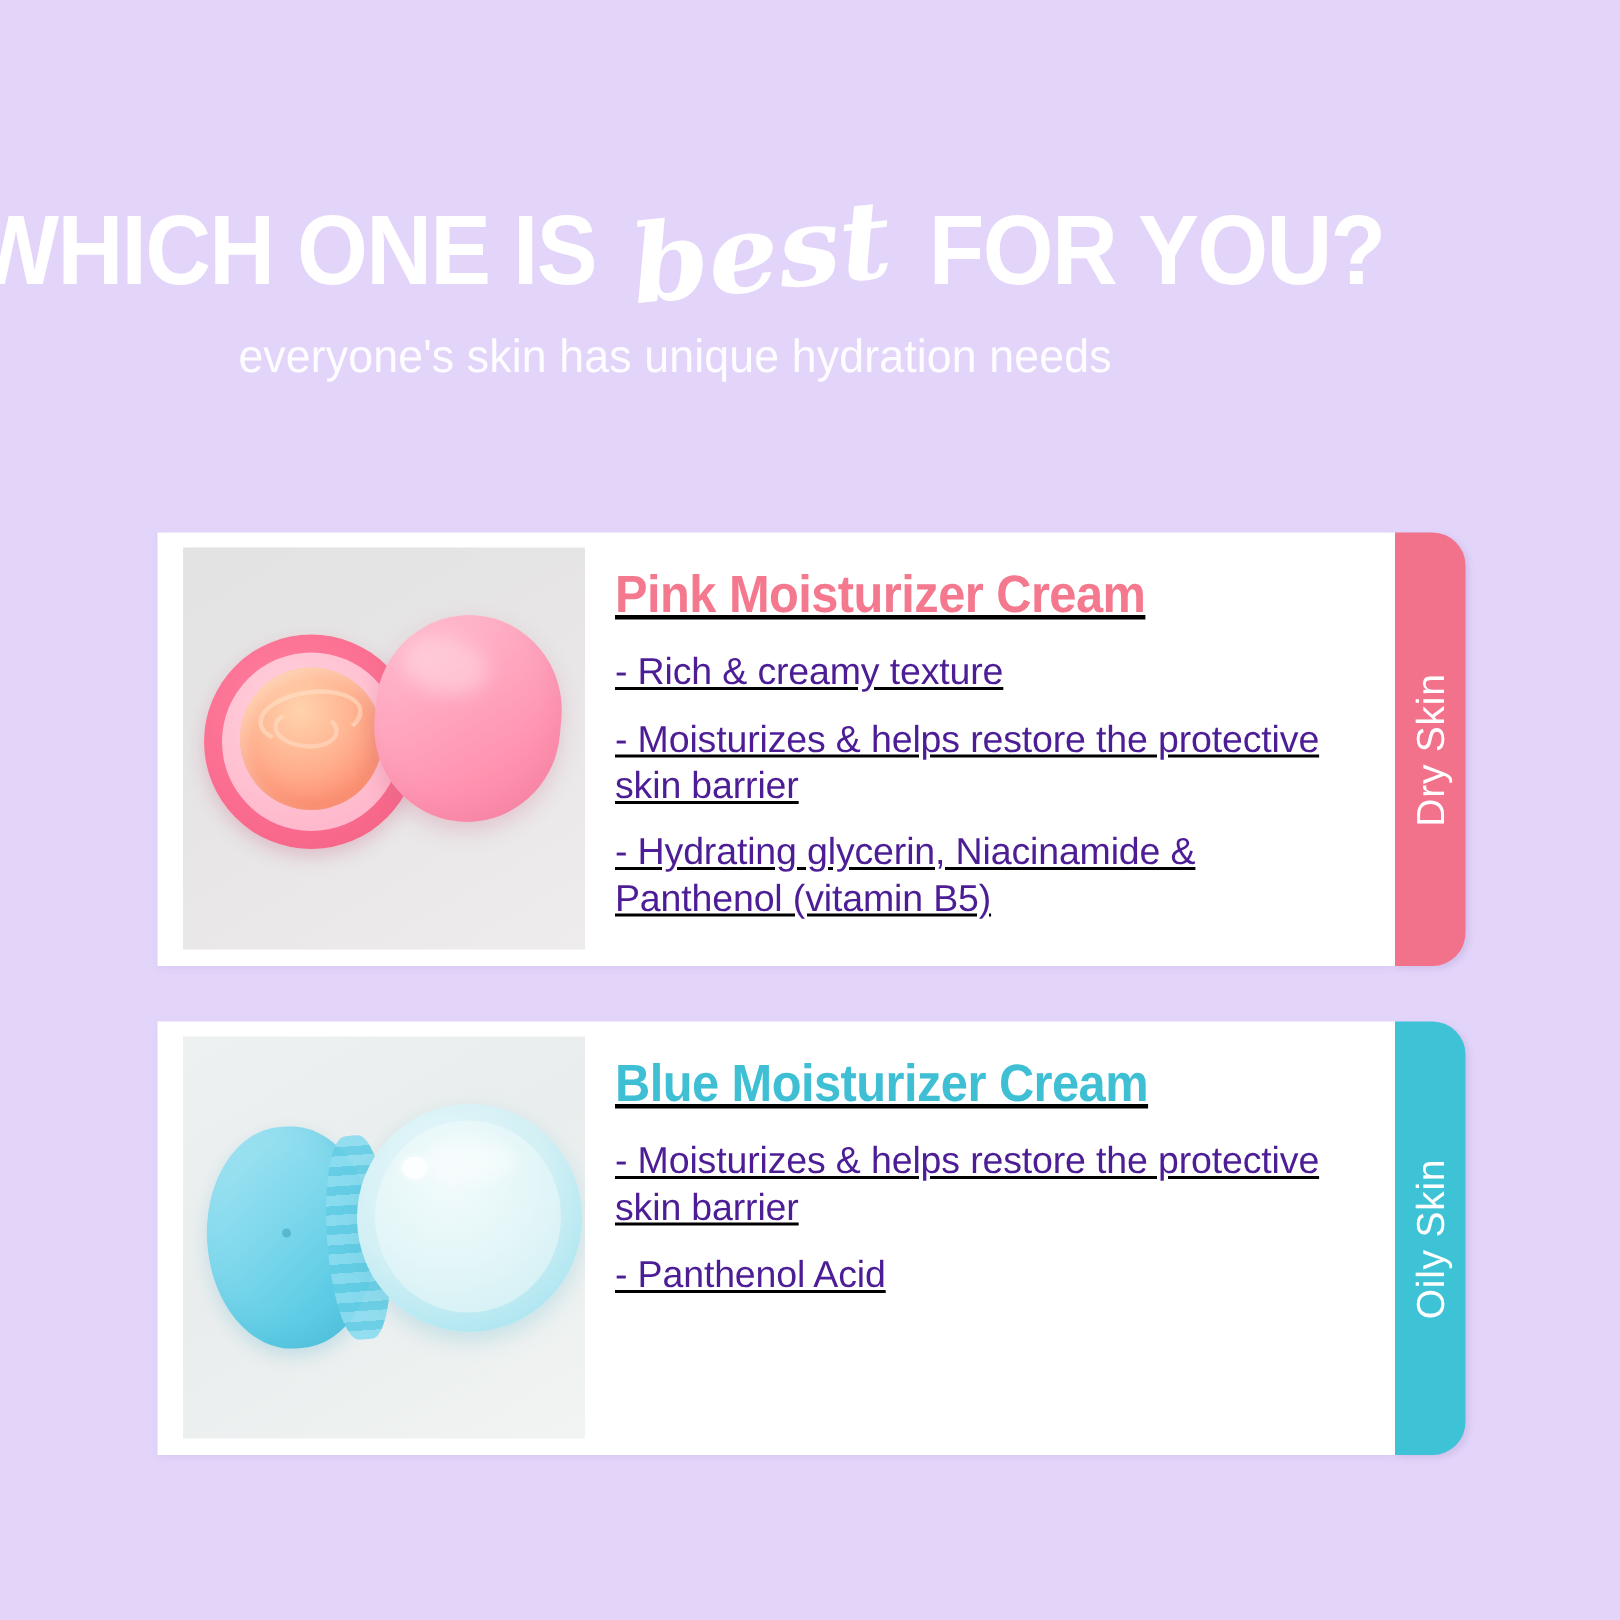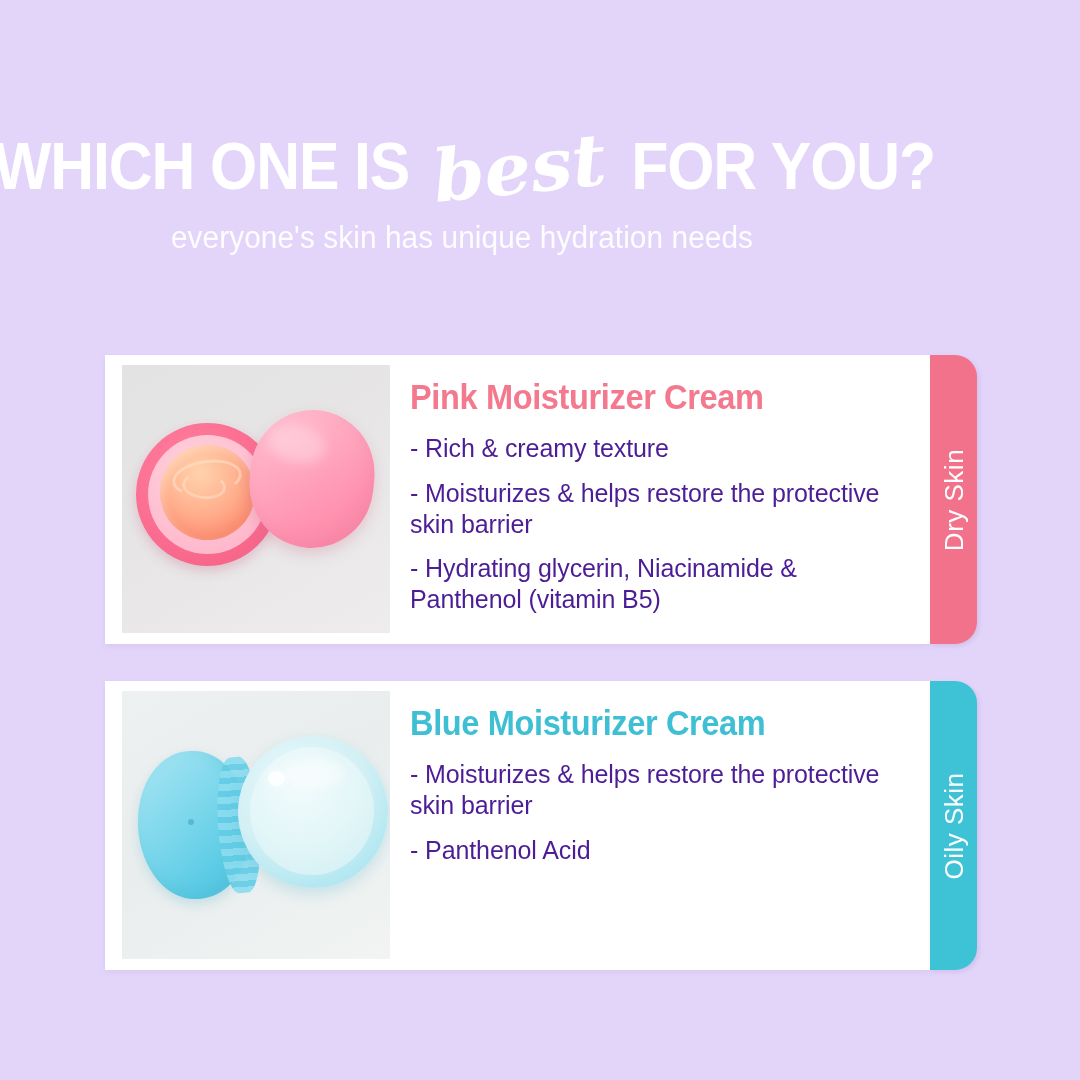--- a/index.html
+++ b/index.html
@@ -14,21 +14,21 @@
 
   #stage {
     position:relative;
     width:1080px; height:1080px;
     background:#e3d5fa;
   }
 
   
   .header {
     position:absolute;
-    left:12px; top:128px;
+    left:0; top:128px;
     width:900px;
     text-align:center;
   }
 
   .headline {
     display:flex;
     align-items:baseline;
     justify-content:center;
     gap:0px;
     white-space:nowrap;
@@ -207,20 +207,21 @@
     position:absolute; left:160px; top:68px;
     width:62px; height:30px; border-radius:50%;
     background:rgba(255,255,255,0.45);
     filter:blur(5px);
   }
 
   
   .card-body {
     flex:1;
     padding:22px 26px 0 20px;
+    text-decoration:underline;
   }
 
   .prod-title {
     font-family:"Liberation Sans", sans-serif;
     font-weight:bold;
     font-size:35px;
     letter-spacing:-0.4px;
     transform:scaleX(0.93);
     transform-origin:left center;
     margin-bottom:16px;

